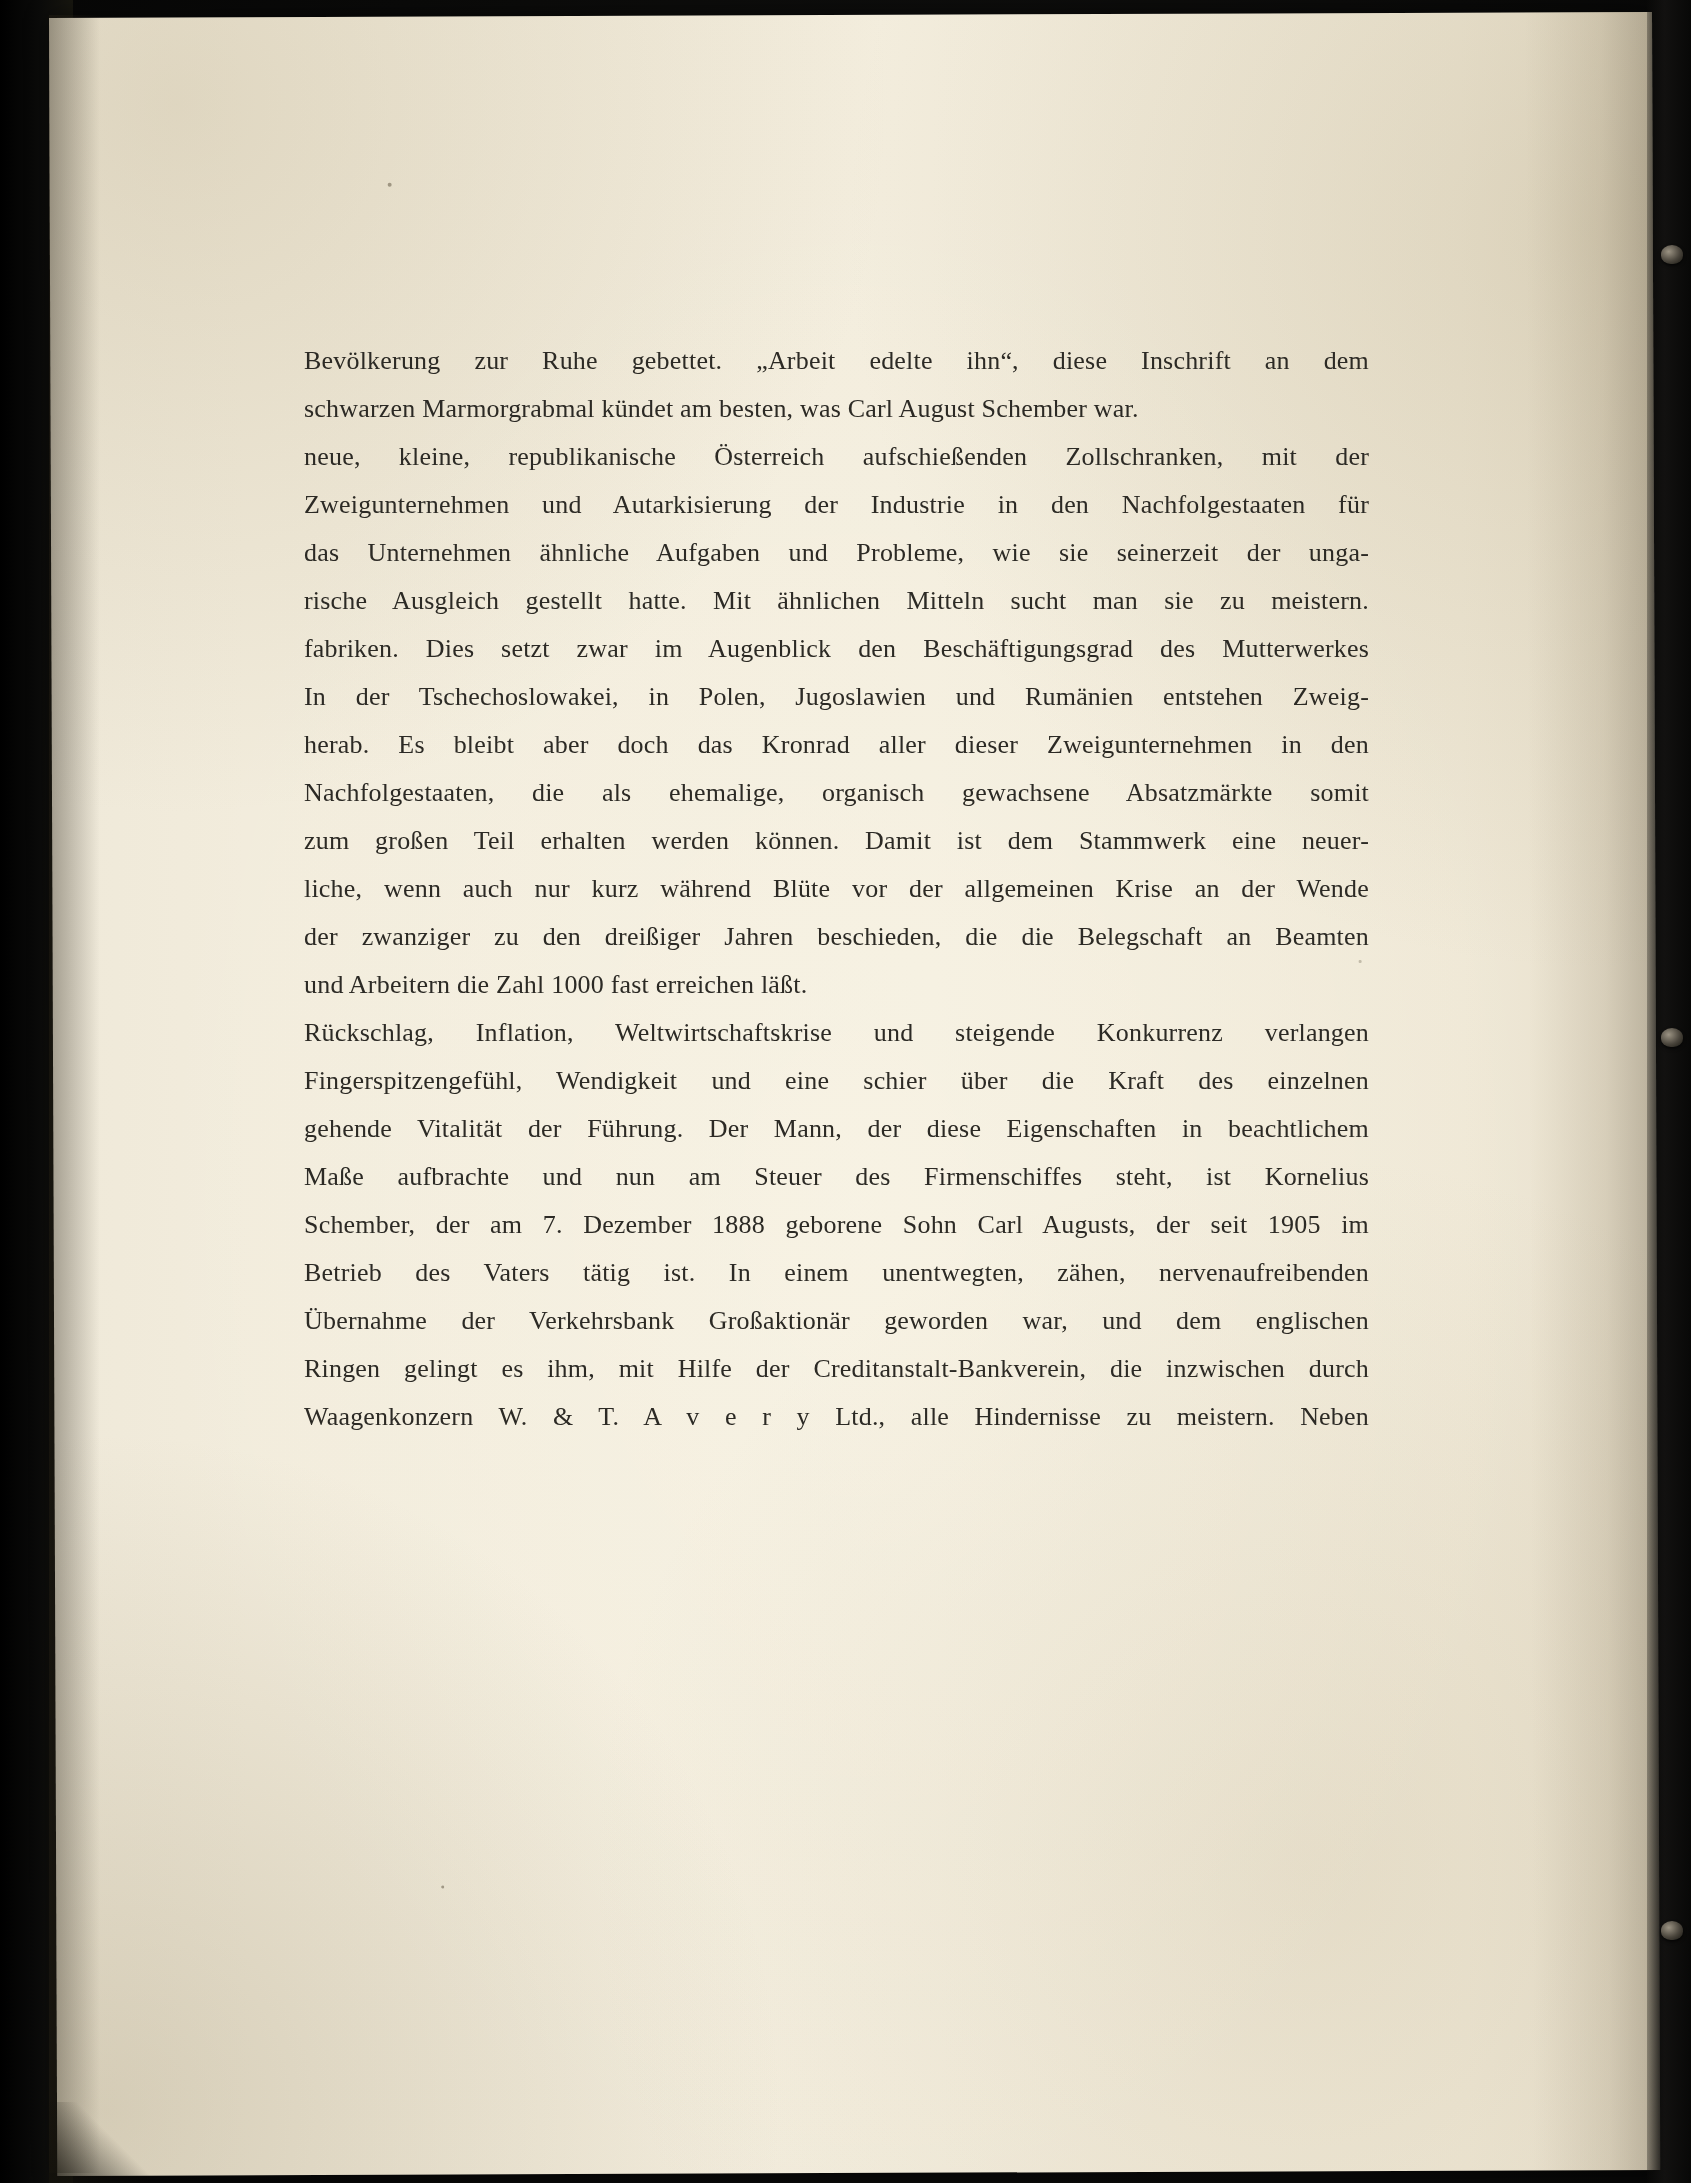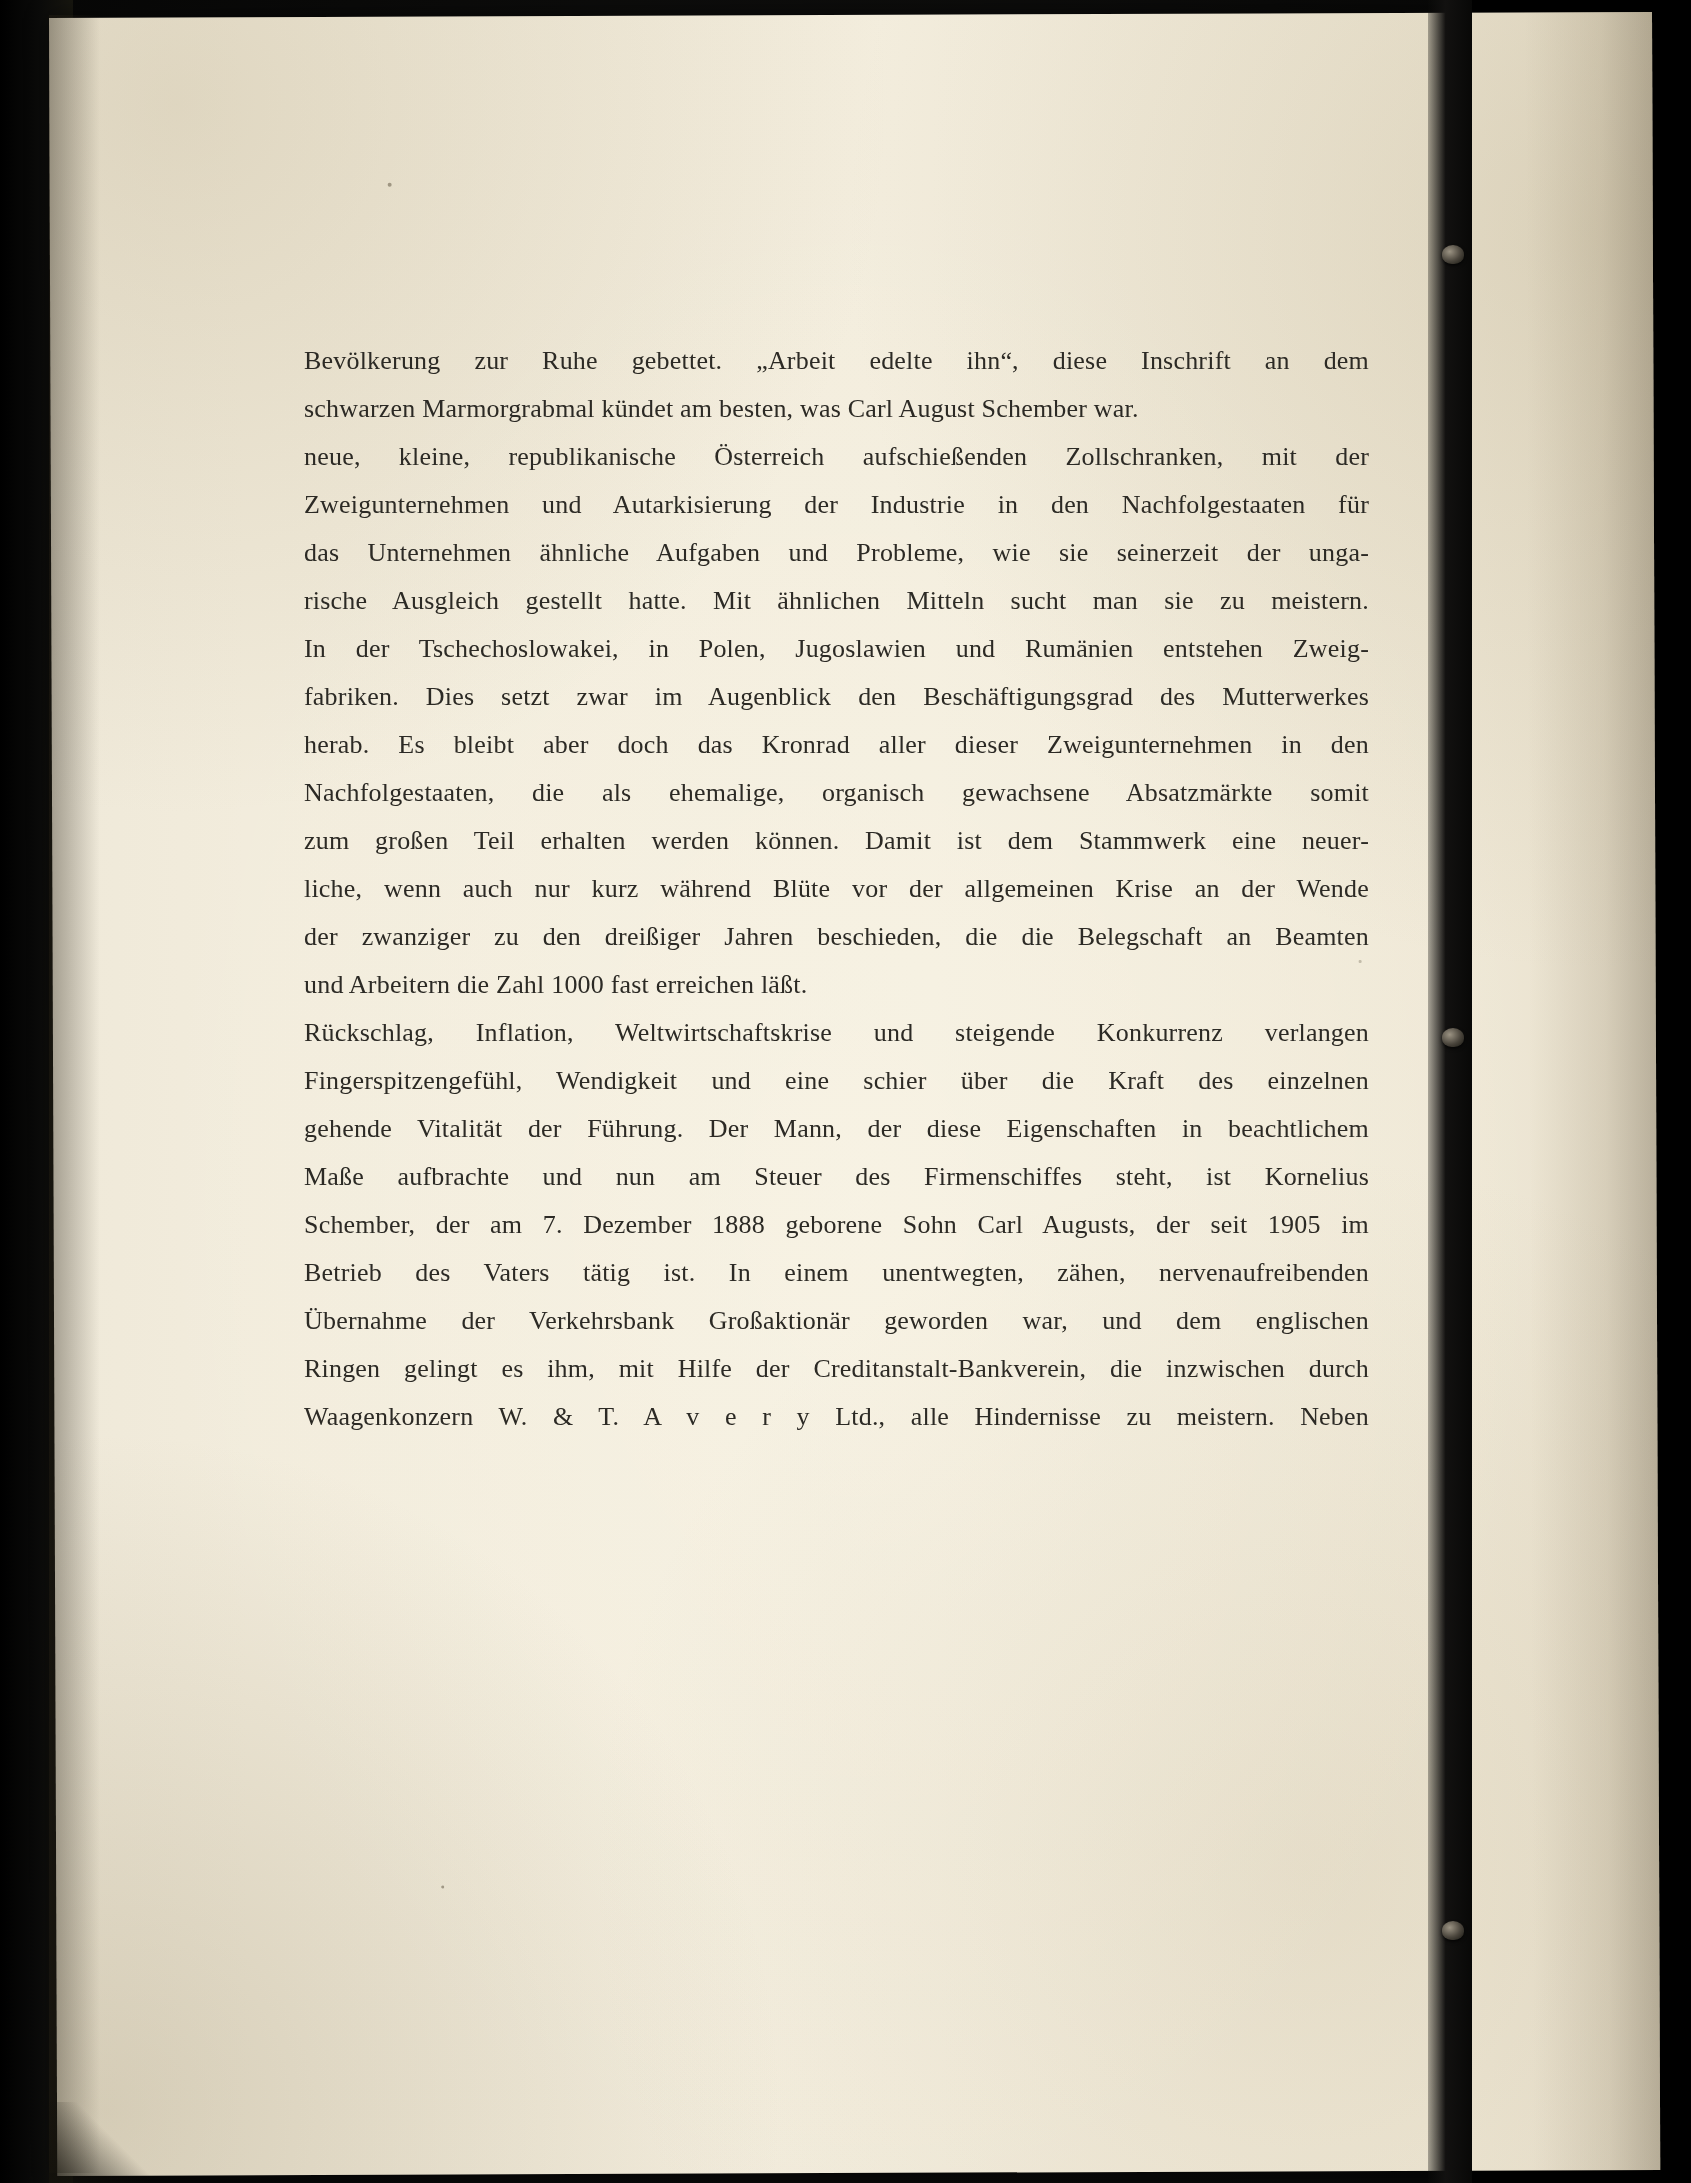--- a/index.html
+++ b/index.html
@@ -8,21 +8,21 @@
     background: #000000;
   }
   body {
     width: 1691px;
     height: 2183px;
     overflow: hidden;
     font-family: "Liberation Serif", serif;
   }
   #scan {
     position: relative;
-    width: 1472px;
+    width: 1691px;
     height: 2183px;
     background: #0d0d0c;
   }
   
   .backdrop {
     position: absolute;
     inset: 0;
     background:
       radial-gradient(ellipse at 55% 45%, #1a1917 0%, #0a0a09 70%, #050505 100%);
   }
@@ -179,22 +179,22 @@
     <p>
       <span class="line j">Bevölkerung zur Ruhe gebettet. „Arbeit edelte ihn“, diese Inschrift an dem</span>
       <span class="line last">schwarzen Marmorgrabmal kündet am besten, was Carl August Schember war.</span>
     </p>
 
     <p>
       <span class="line j">neue, kleine, republikanische Österreich aufschießenden Zollschranken, mit der</span>
       <span class="line j">Zweigunternehmen und Autarkisierung der Industrie in den Nachfolgestaaten für</span>
       <span class="line j">das Unternehmen ähnliche Aufgaben und Probleme, wie sie seinerzeit der unga-</span>
       <span class="line j">rische Ausgleich gestellt hatte. Mit ähnlichen Mitteln sucht man sie zu meistern.</span>
+      <span class="line j">fabriken. Dies setzt zwar im Augenblick den Beschäftigungsgrad des Mutterwerkes</span>
       <span class="line j">In der Tschechoslowakei, in Polen, Jugoslawien und Rumänien entstehen Zweig-</span>
-      <span class="line j">fabriken. Dies setzt zwar im Augenblick den Beschäftigungsgrad des Mutterwerkes</span>
       <span class="line j">herab. Es bleibt aber doch das Kronrad aller dieser Zweigunternehmen in den</span>
       <span class="line j">Nachfolgestaaten, die als ehemalige, organisch gewachsene Absatzmärkte somit</span>
       <span class="line j">zum großen Teil erhalten werden können. Damit ist dem Stammwerk eine neuer-</span>
       <span class="line j">liche, wenn auch nur kurz während Blüte vor der allgemeinen Krise an der Wende</span>
       <span class="line j">der zwanziger zu den dreißiger Jahren beschieden, die die Belegschaft an Beamten</span>
       <span class="line last">und Arbeitern die Zahl 1000 fast erreichen läßt.</span>
     </p>
 
     <p>
       <span class="line j">Rückschlag, Inflation, Weltwirtschaftskrise und steigende Konkurrenz verlangen</span>

